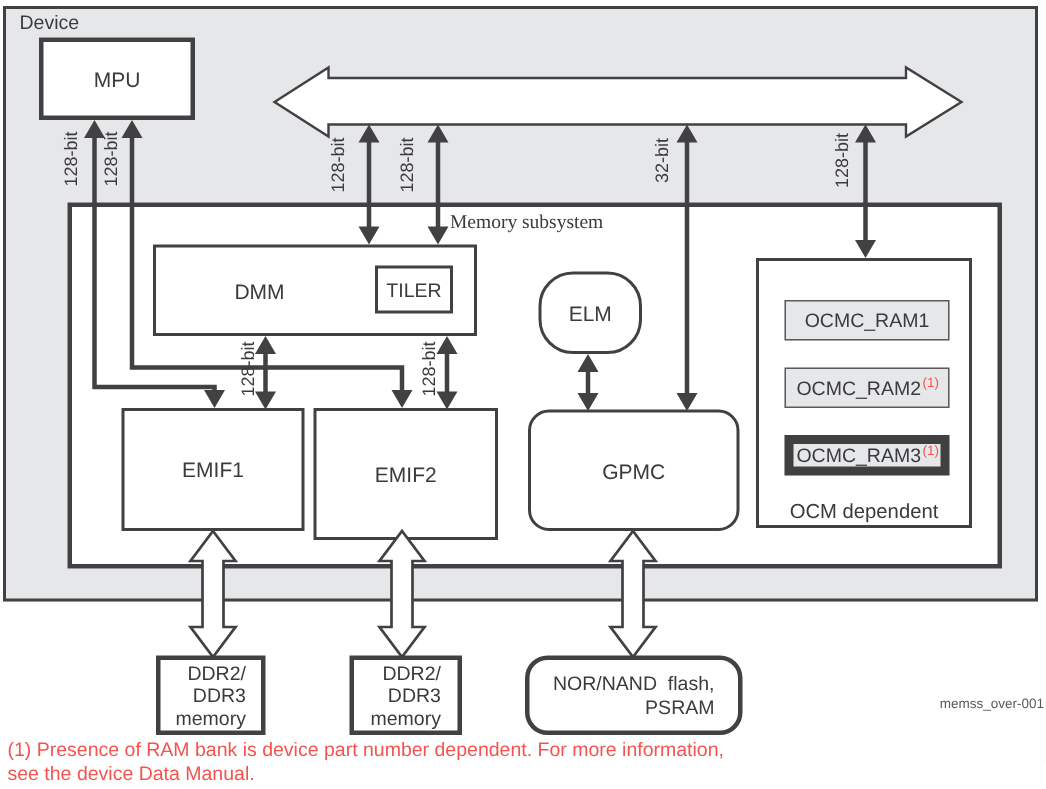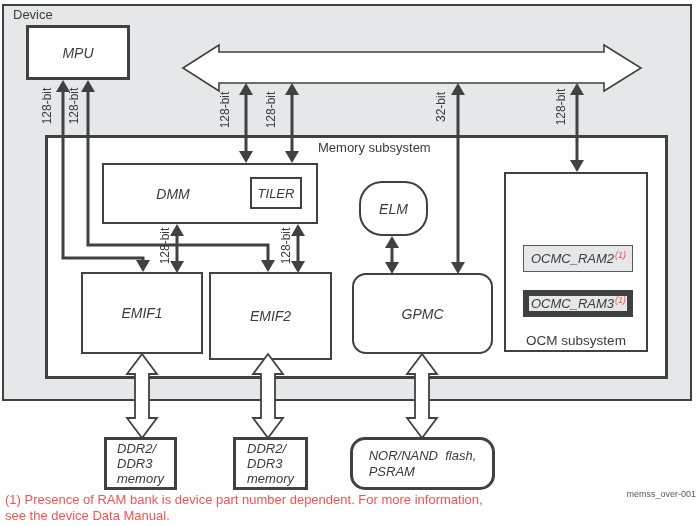--- a/index.html
+++ b/index.html
@@ -4,53 +4,53 @@
 <style>
   html,body{margin:0;padding:0;background:#fff;}
   .canvas{
     position:relative;width:697px;height:526px;background:#fff;overflow:hidden;
     font-family:"Liberation Sans",sans-serif;color:#3b3b3d;
   }
   .abs{position:absolute;box-sizing:border-box;}
   .box{
     position:absolute;box-sizing:border-box;background:#fff;
     border:2px solid #414042;display:flex;align-items:center;justify-content:center;
-    font-size:14px;color:#3b3b3d;text-align:left;z-index:3;font-style:italic;
+    font-size:14px;color:#3b3b3d;text-align:right;z-index:3;
   }
   .thick{border-width:3px;}
   .grayfill{background:#E6E7E8;}
   .plain-label{position:absolute;font-size:13px;color:#3b3b3d;z-index:4;white-space:nowrap;}
   .vlabel{
     position:absolute;font-size:12px;color:#3b3b3d;white-space:nowrap;z-index:6;
     transform:translate(-50%,-50%) rotate(-90deg);
   }
   .mlines{display:flex;flex-direction:column;line-height:15px;font-size:13px;}
   .supnote{font-size:9px;color:#F4534F;position:relative;top:-4px;left:1px;}
   .arrow-svg{position:absolute;left:0;top:0;z-index:5;pointer-events:none;}
   .footnote{
     position:absolute;left:5px;top:492px;font-size:13px;line-height:16px;
     color:#F4534F;z-index:4;white-space:nowrap;
   }
-  .watermark{position:absolute;right:1px;top:489px;font-size:9px;color:#58595B;z-index:4;}
+  .watermark{position:absolute;right:1px;top:464px;font-size:9px;color:#58595B;z-index:4;}
   .ic-label{
     position:absolute;left:330px;top:60px;width:164px;text-align:center;
     font-size:13.5px;color:#3b3b3d;z-index:4;white-space:nowrap;
   }
   .pre{white-space:pre;}
 </style>
 </head>
 <body>
 
 <div class="canvas">
 
   <div class="abs grayfill" style="left:2px;top:4px;width:690px;height:397px;border:2px solid #414042;z-index:1;"></div>
   <div class="plain-label" style="left:13px;top:7px;">Device</div>
 
   <div class="abs" style="left:45px;top:135px;width:623px;height:244px;background:#fff;border:3px solid #414042;z-index:2;"></div>
-  <div class="plain-label" style="left:318px;top:140px;">Memory subsystem</div>
+  <div class="plain-label" style="left:300px;top:140px;font-family:Liberation Serif, serif;">Memory subsystem</div>
 
   <div class="box thick" style="left:26px;top:25px;width:104px;height:55px;">
     <span>MPU</span>
   </div>
 
   <div class="box" style="left:102px;top:163px;width:216px;height:61px;padding-right:74px;">
     <span>DMM</span>
   </div>
   <div class="box" style="left:250px;top:177px;width:52px;height:32px;font-size:13px;z-index:4;">
     <span>TILER</span>
@@ -64,29 +64,32 @@
     <span>EMIF1</span>
   </div>
   <div class="box" style="left:209px;top:272px;width:123px;height:88px;">
     <span>EMIF2</span>
   </div>
   <div class="box" style="left:352px;top:273px;width:141px;height:81px;border-radius:14px;">
     <span>GPMC</span>
   </div>
 
   <div class="box" style="left:504px;top:172px;width:144px;height:180px;"></div>
+  <div class="box grayfill" style="left:523px;top:200px;width:110px;height:27px;border:1px solid #5a5a5c;font-size:13px;z-index:4;overflow:visible;">
+    <span>OCMC_RAM1</span>
+  </div>
   <div class="box grayfill" style="left:523px;top:245px;width:110px;height:27px;border:1px solid #5a5a5c;font-size:13px;z-index:4;overflow:visible;">
     <span>OCMC_RAM2</span>
       <span class="supnote">(1)</span>
   </div>
   <div class="box grayfill" style="left:523px;top:290px;width:110px;height:27px;border:6px solid #404040;font-size:13px;z-index:4;overflow:visible;">
     <span>OCMC_RAM3</span>
       <span class="supnote">(1)</span>
   </div>
-  <div class="plain-label" style="left:504px;top:333px;width:144px;text-align:center;font-size:13.5px;">OCM subsystem</div>
+  <div class="plain-label" style="left:504px;top:333px;width:144px;text-align:center;font-size:13.5px;">OCM dependent</div>
 
   <div class="box thick" style="left:104px;top:437px;width:73px;height:53px;">
     <span class="mlines">
       <span>DDR2/</span>
       <span>DDR3</span>
       <span>memory</span>
     </span>
   </div>
   <div class="box thick" style="left:233px;top:437px;width:75px;height:53px;">
     <span class="mlines">

